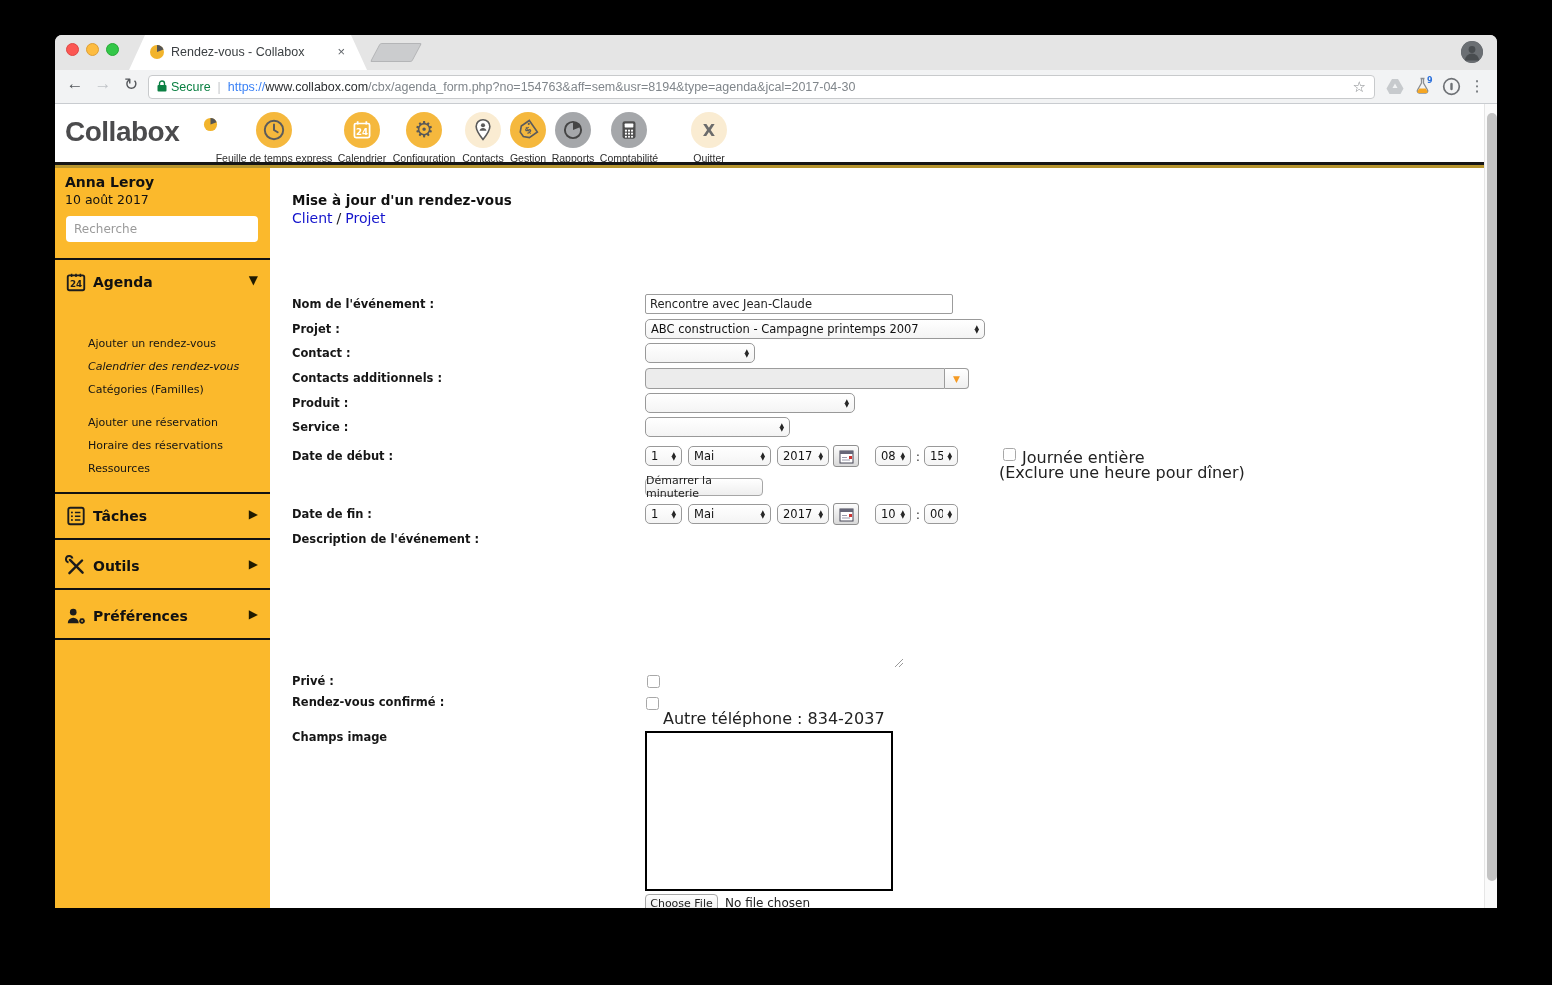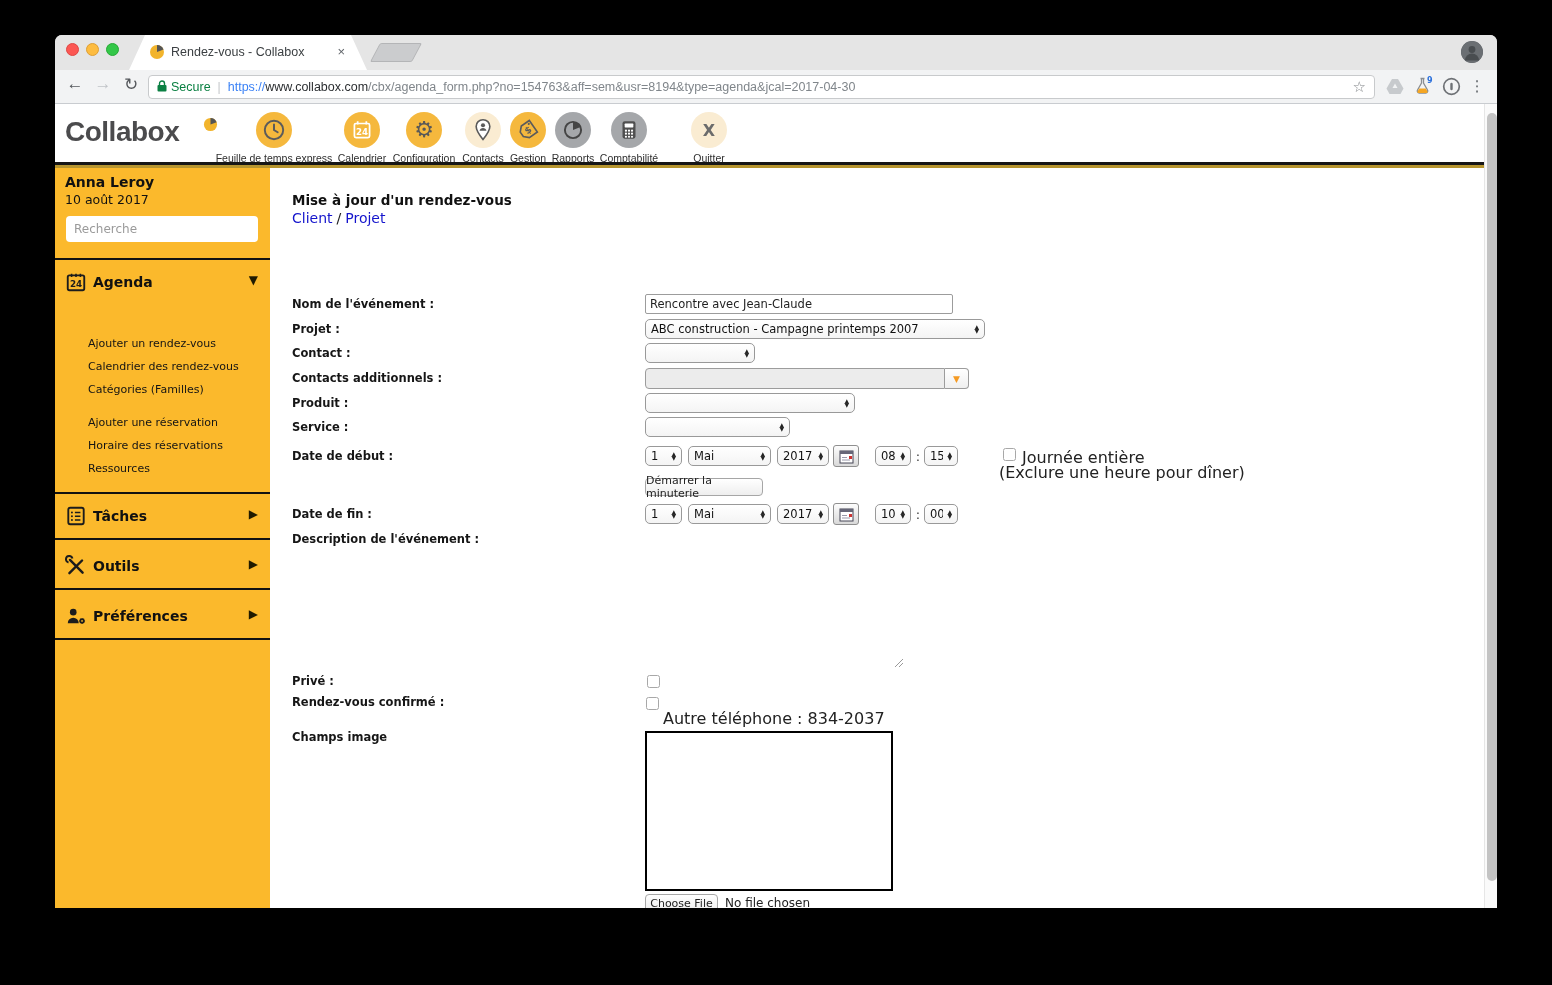--- a/index.html
+++ b/index.html
@@ -291,21 +291,21 @@
             <rect x="2.5" y="4" width="15" height="13.5" rx="1.5" stroke="#1c1c1c" stroke-width="1.7" fill="none"></rect>
             <path d="M6 2.5v3M10 2.5v3M14 2.5v3" stroke="#1c1c1c" stroke-width="1.4"></path>
             <text x="10" y="14.8" text-anchor="middle" font-size="8" font-weight="bold" fill="#1c1c1c" font-family="DejaVu Sans">24</text>
           </svg>
       </span>
       <span class="lbl">Agenda</span>
       <span class="arr">▼</span>
     </div>
 
     <div class="sb-item" style="top:169px;">Ajouter un rendez-vous</div>
-    <div class="sb-item" style="top:192px;">Calendrier des rendez-vous</div>
+    <div class="sb-item" style="top:192px;font-style:italic;">Calendrier des rendez-vous</div>
     <div class="sb-item" style="top:215px;">Catégories (Familles)</div>
     <div class="sb-item" style="top:248px;">Ajouter une réservation</div>
     <div class="sb-item" style="top:271px;">Horaire des réservations</div>
     <div class="sb-item" style="top:294px;">Ressources</div>
 
     <div class="sb-div" style="top:324px;"></div>
 
     <div class="sb-head" style="top:326px;padding-left:16px;">
       <span class="ic">
         <svg width="22" height="22" viewBox="0 0 20 20">

